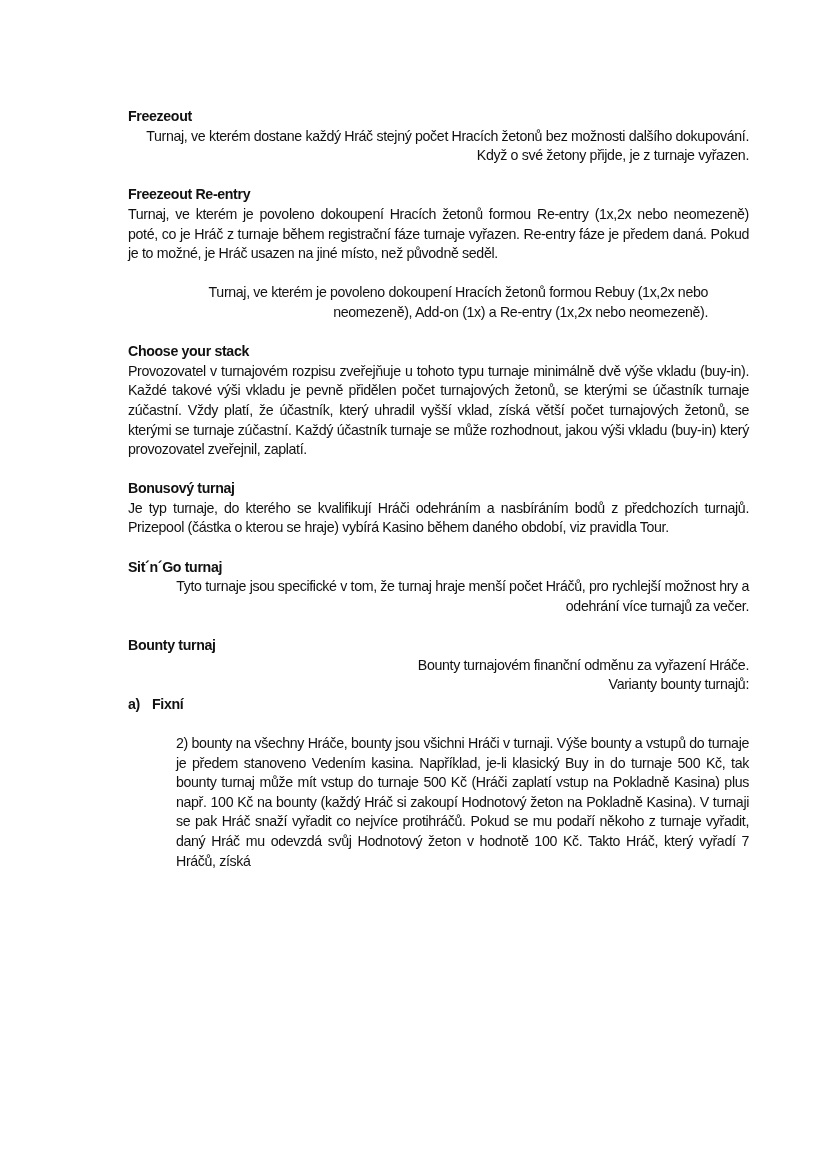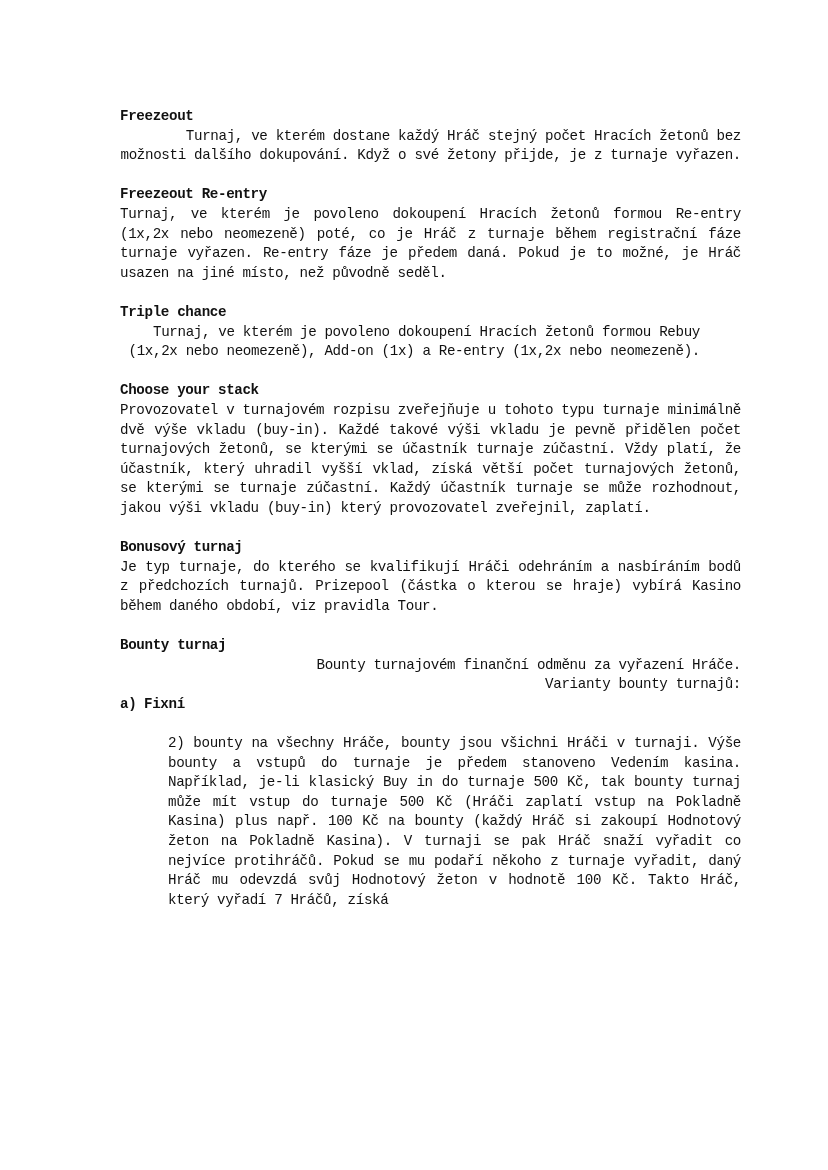--- a/index.html
+++ b/index.html
@@ -1,19 +1,19 @@
 <!DOCTYPE html>
 <html><head>
 <meta charset="utf-8">
 <style>
   html, body { margin: 0; padding: 0; background: #ffffff; }
   body { width: 828px; height: 1170px; position: relative; overflow: hidden; }
   .page {
-    position: absolute; left: 120px; top: 107px; width: 621px;
-    font-family: Liberation Mono, monospace;
+    position: absolute; left: 128px; top: 107px; width: 621px;
+    font-family: Liberation Sans, sans-serif;
     font-size: 14.2px; line-height: 19.6px; color: #111;
     letter-spacing: -0.35px;
   }
   .section { margin-bottom: 19.6px; }
   .heading { font-weight: bold; }
   .para { text-align: justify; }
   .para.left { text-align: right; }
   .list-label { font-weight: bold; }
   .list-label .marker { display: inline-block; width: 24px; }
   .sub { margin-left: 48px; text-align: justify; }
@@ -29,34 +29,37 @@
     <div class="para left">Turnaj, ve kterém dostane každý Hráč stejný počet Hracích žetonů bez možnosti dalšího dokupování. Když o své žetony přijde, je z turnaje vyřazen.</div>
   </div>
 
   <div class="section">
     <div class="heading">Freezeout Re-entry</div>
     <div class="para">Turnaj, ve kterém je povoleno dokoupení Hracích žetonů formou Re-entry (1x,2x nebo neomezeně) poté, co je Hráč z turnaje během registrační fáze turnaje vyřazen. Re-entry fáze je předem daná. Pokud je to možné, je Hráč usazen na jiné místo, než původně seděl.</div>
   </div>
 
 
   <div class="section">
-    <div class="heading">Triple chance</div>
     <div class="para left" style="width:580px">Turnaj, ve kterém je povoleno dokoupení Hracích žetonů formou Rebuy (1x,2x nebo neomezeně), Add-on (1x) a Re-entry (1x,2x nebo neomezeně).</div>
   </div>
 
   <div class="section">
     <div class="heading">Choose your stack</div>
     <div class="para">Provozovatel v turnajovém rozpisu zveřejňuje u tohoto typu turnaje minimálně dvě výše vkladu (buy-in). Každé takové výši vkladu je pevně přidělen počet turnajových žetonů, se kterými se účastník turnaje zúčastní. Vždy platí, že účastník, který uhradil vyšší vklad, získá větší počet turnajových žetonů, se kterými se turnaje zúčastní. Každý účastník turnaje se může rozhodnout, jakou výši vkladu (buy-in) který provozovatel zveřejnil, zaplatí.</div>
   </div>
 
   <div class="section">
     <div class="heading">Bonusový turnaj</div>
     <div class="para">Je typ turnaje, do kterého se kvalifikují Hráči odehráním a nasbíráním bodů z předchozích turnajů. Prizepool (částka o kterou se hraje) vybírá Kasino během daného období, viz pravidla Tour.</div>
   </div>
 
+  <div class="section">
+    <div class="heading">Sit´n´Go turnaj</div>
+    <div class="para left">Tyto turnaje jsou specifické v tom, že turnaj hraje menší počet Hráčů, pro rychlejší možnost hry a odehrání více turnajů za večer.</div>
+  </div>
 
   <div class="section">
     <div class="heading">Bounty turnaj</div>
     <div class="para left">Bounty turnajovém finanční odměnu za vyřazení Hráče.</div>
     <div class="para left">Varianty bounty turnajů:</div>
     <div class="list-label">
       <span class="marker">a)</span><span>Fixní</span>
     </div>
     <div class="sub sub-item">2)  bounty na všechny Hráče, bounty jsou všichni Hráči v turnaji. Výše bounty a vstupů do turnaje je předem stanoveno Vedením kasina. Například, je-li klasický Buy in do turnaje 500 Kč, tak bounty turnaj může mít vstup do turnaje 500 Kč (Hráči zaplatí vstup na Pokladně Kasina) plus např. 100 Kč na bounty (každý Hráč si zakoupí Hodnotový žeton na Pokladně Kasina). V turnaji se pak Hráč snaží vyřadit co nejvíce protihráčů. Pokud se mu podaří někoho z turnaje vyřadit, daný Hráč mu odevzdá svůj Hodnotový žeton v hodnotě 100 Kč. Takto Hráč, který vyřadí 7 Hráčů, získá</div>
   </div>

